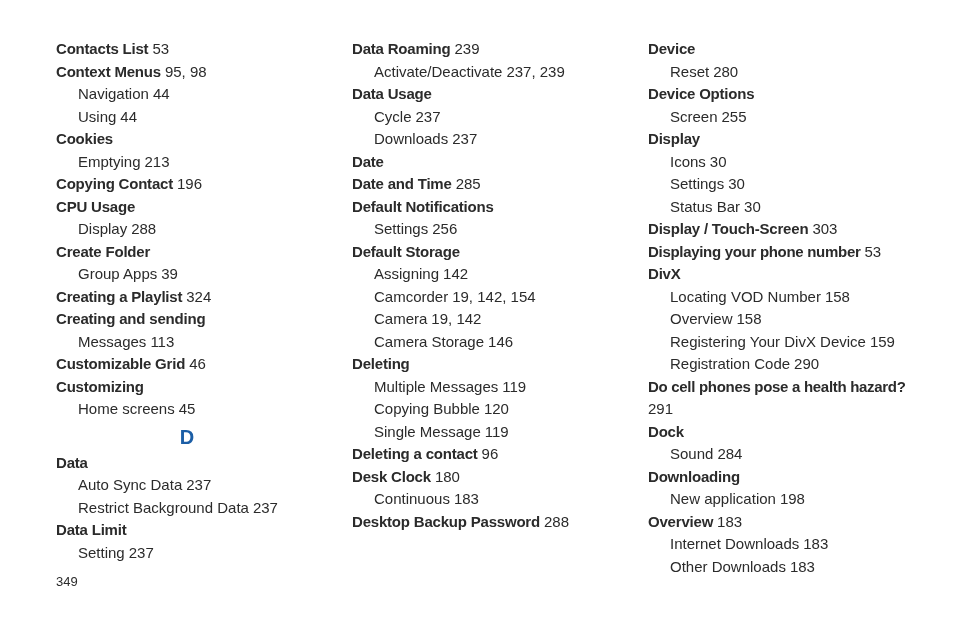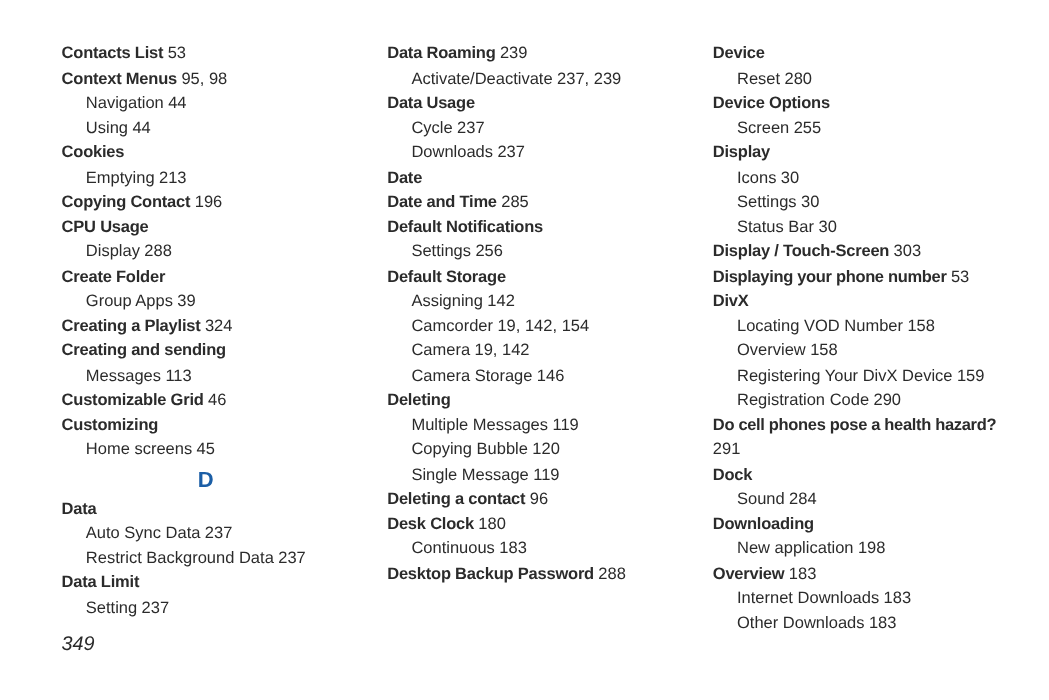--- a/index.html
+++ b/index.html
@@ -43,22 +43,21 @@
     .letter {
       color: #1b5ea6;
       font-weight: 900;
       font-size: 20px;
       text-align: center;
       margin: 1px 0 0 0;
       width: 100%;
     }
     .footer {
       margin-top: 8px;
-      font-size: 18px;
-      font-style: italic;
+      font-size: 13px;
     }
   </style>
 </head>
 <body>
 
 <div class="cols">
 
   <div class="col">
     <div class="entry"><span class="hdr">Contacts List</span><span class="pg">53</span></div>
     <div class="entry"><span class="hdr">Context Menus</span><span class="pg">95, 98</span></div>

